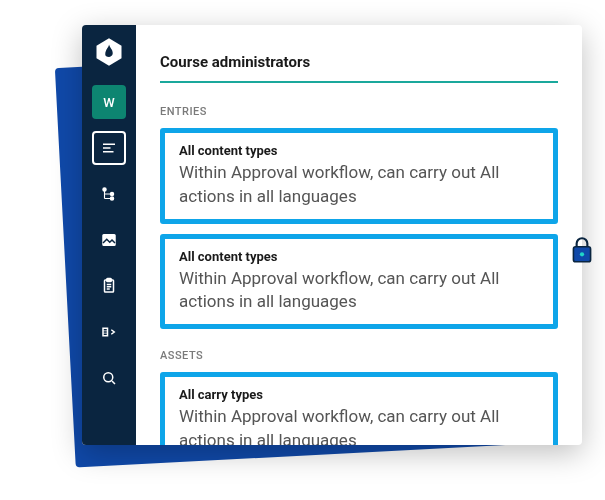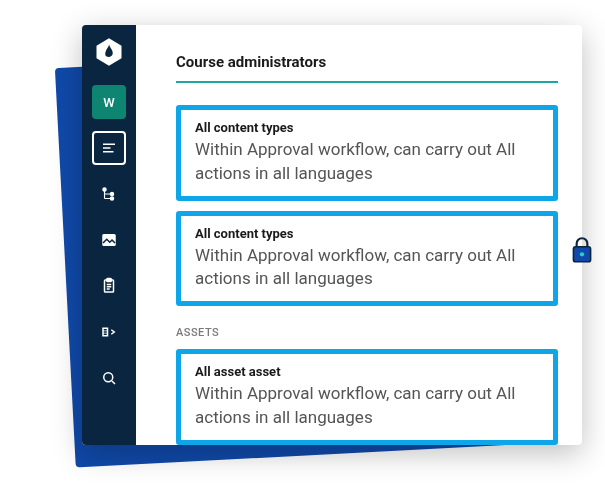--- a/index.html
+++ b/index.html
@@ -58,21 +58,21 @@
     border-radius: 4px;
     margin-bottom: 8px;
     cursor: pointer;
   }
   .nav-item.teal { background: #0d8571; }
   .nav-item.active { border: 2px solid #fff; }
   .nav-item svg { width: 18px; height: 18px; stroke: #fff; fill: none; stroke-width: 2; }
   .nav-item .letter { font-size: 13px; font-weight: 500; color:#fff; }
   .main {
     flex: 1;
-    padding: 28px 24px 10px 40px;
+    padding: 28px 24px 10px 24px;
     overflow: hidden;
   }
   .title {
     font-size: 15px;
     font-weight: 700;
     color: #1a1a1a;
     padding-bottom: 10px;
     border-bottom: 2px solid #1aa89c;
     margin-bottom: 22px;
   }
@@ -169,34 +169,35 @@
           <circle cx="11" cy="11" r="6"></circle>
           <line x1="16" y1="16" x2="20" y2="20"></line>
         </svg>
     </div>
   </div>
 
   <div class="main">
     <div class="title">Course administrators</div>
 
     <div class="section">
+      <div class="section-label">ENTRIES</div>
       <div class="card">
         <div class="card-title">All content types</div>
         <div class="card-sub">Within Approval workflow, can carry out All actions in all languages</div>
       </div>
       <div class="card">
         <div class="card-title">All content types</div>
         <div class="card-sub">Within Approval workflow, can carry out All actions in all languages</div>
       </div>
     </div>
 
     <div class="section">
       <div class="section-label">ASSETS</div>
       <div class="card">
-        <div class="card-title">All asset asset</div>
+        <div class="card-title">All carry types</div>
         <div class="card-sub">Within Approval workflow, can carry out All actions in all languages</div>
       </div>
     </div>
   </div>
 </div>
 
 <div class="lock-badge">
   <svg viewBox="0 0 24 28" width="26" height="30">
     <path d="M7 11 V8 a5 5 0 0 1 10 0 V11" fill="none" stroke="#0a2540" stroke-width="2"></path>
     <rect x="4" y="11" width="16" height="14" rx="2" fill="#1049a9" stroke="#0a2540" stroke-width="1.5"></rect>

